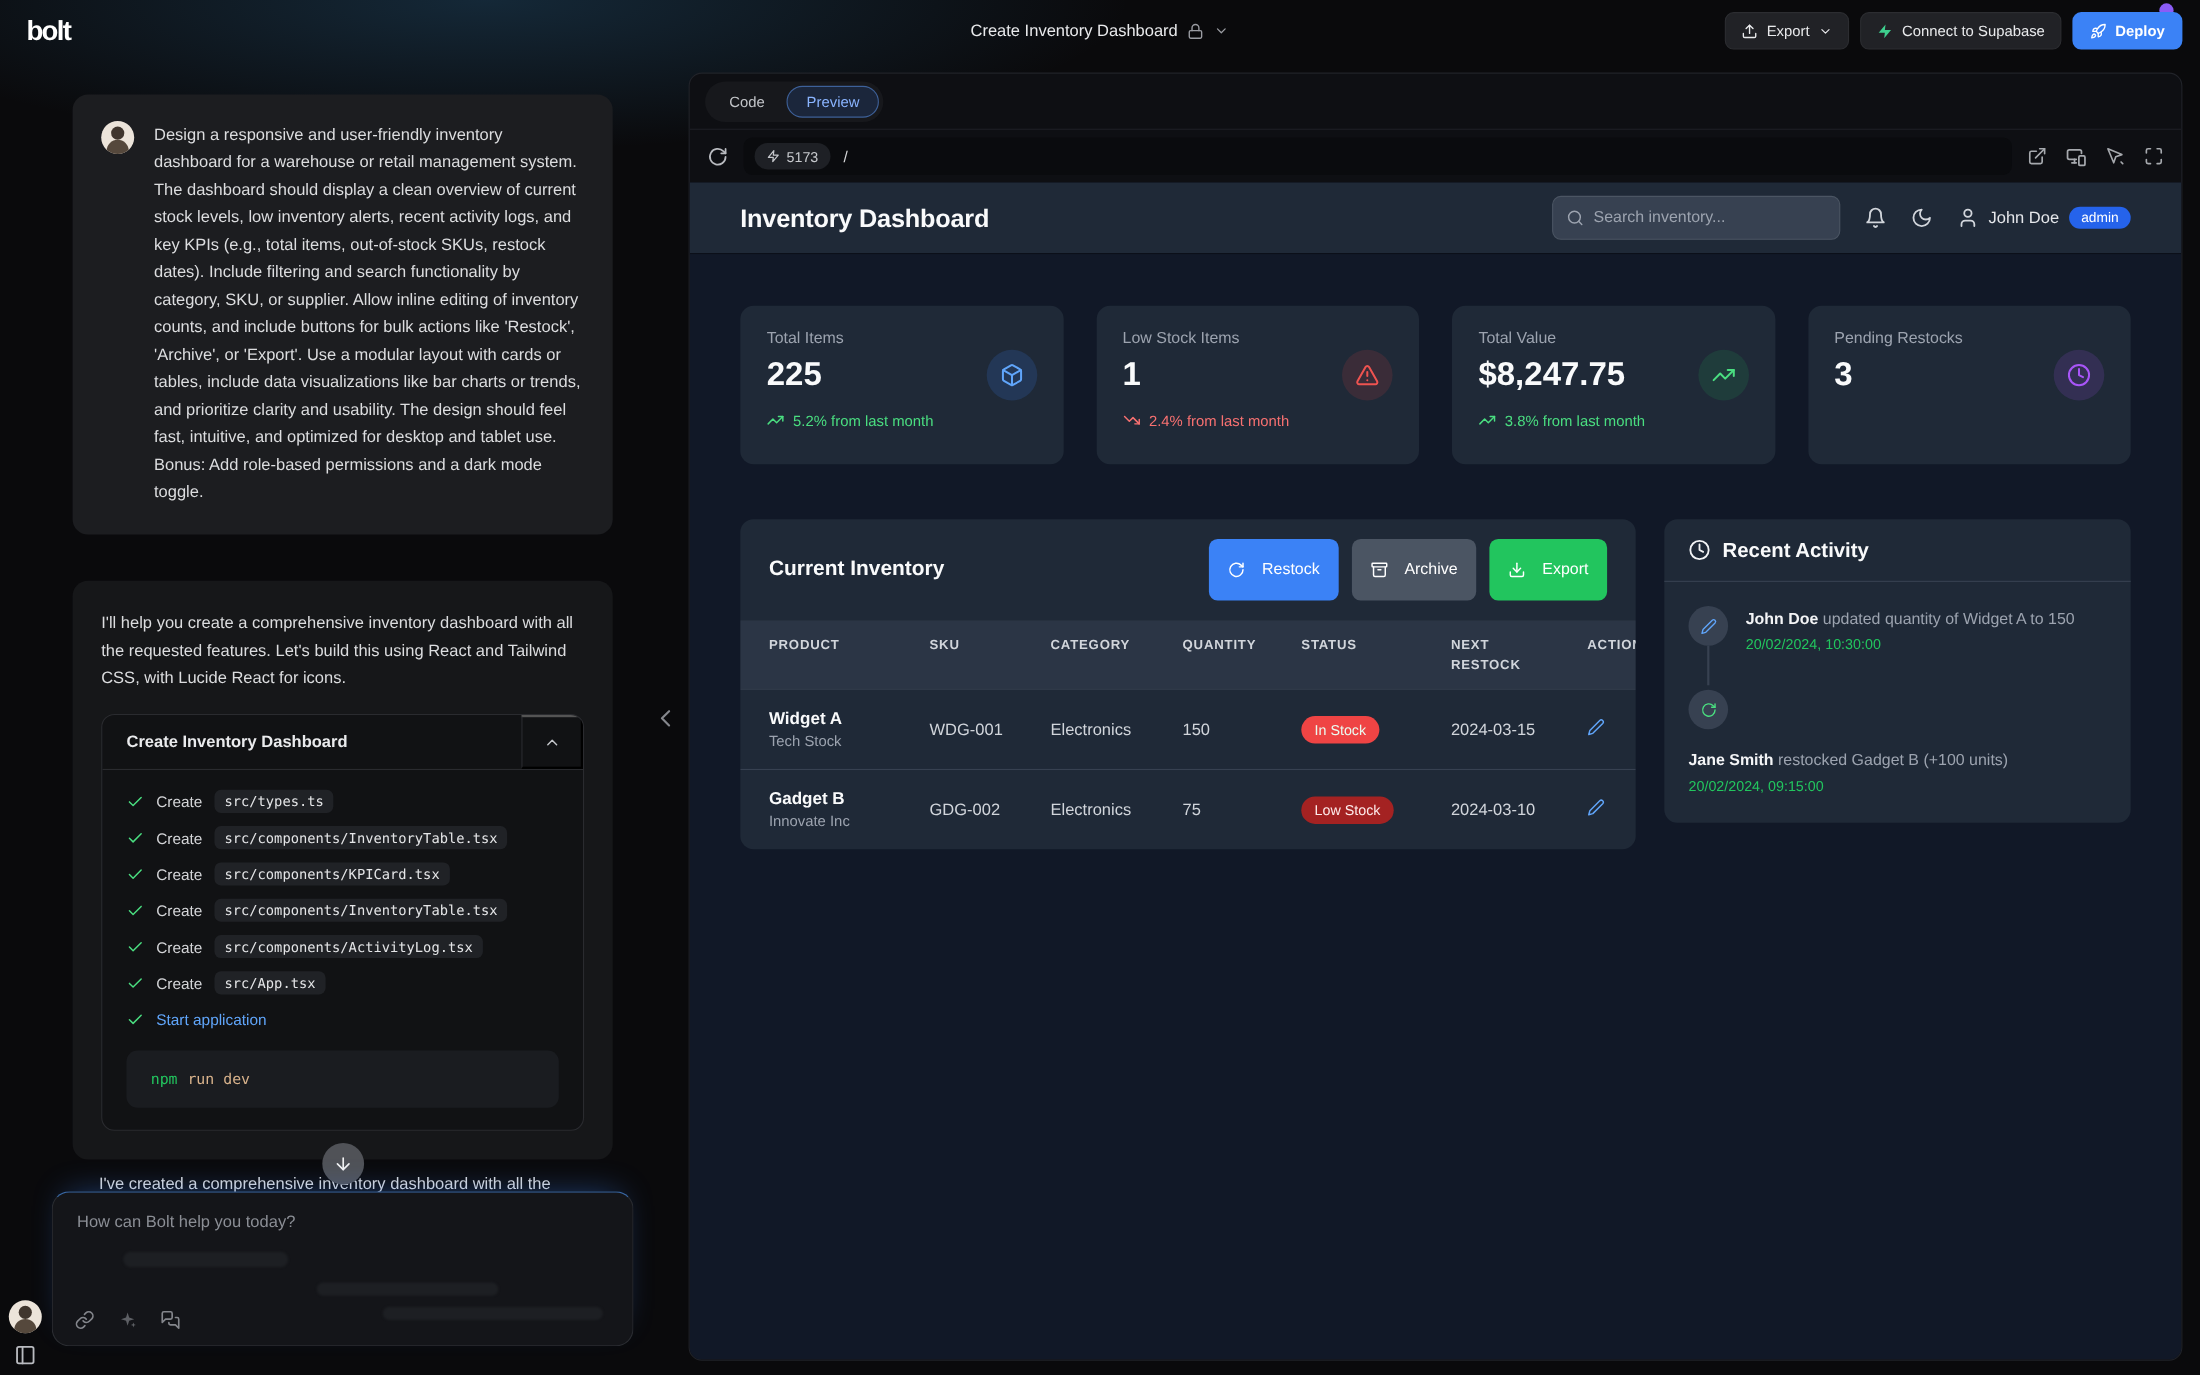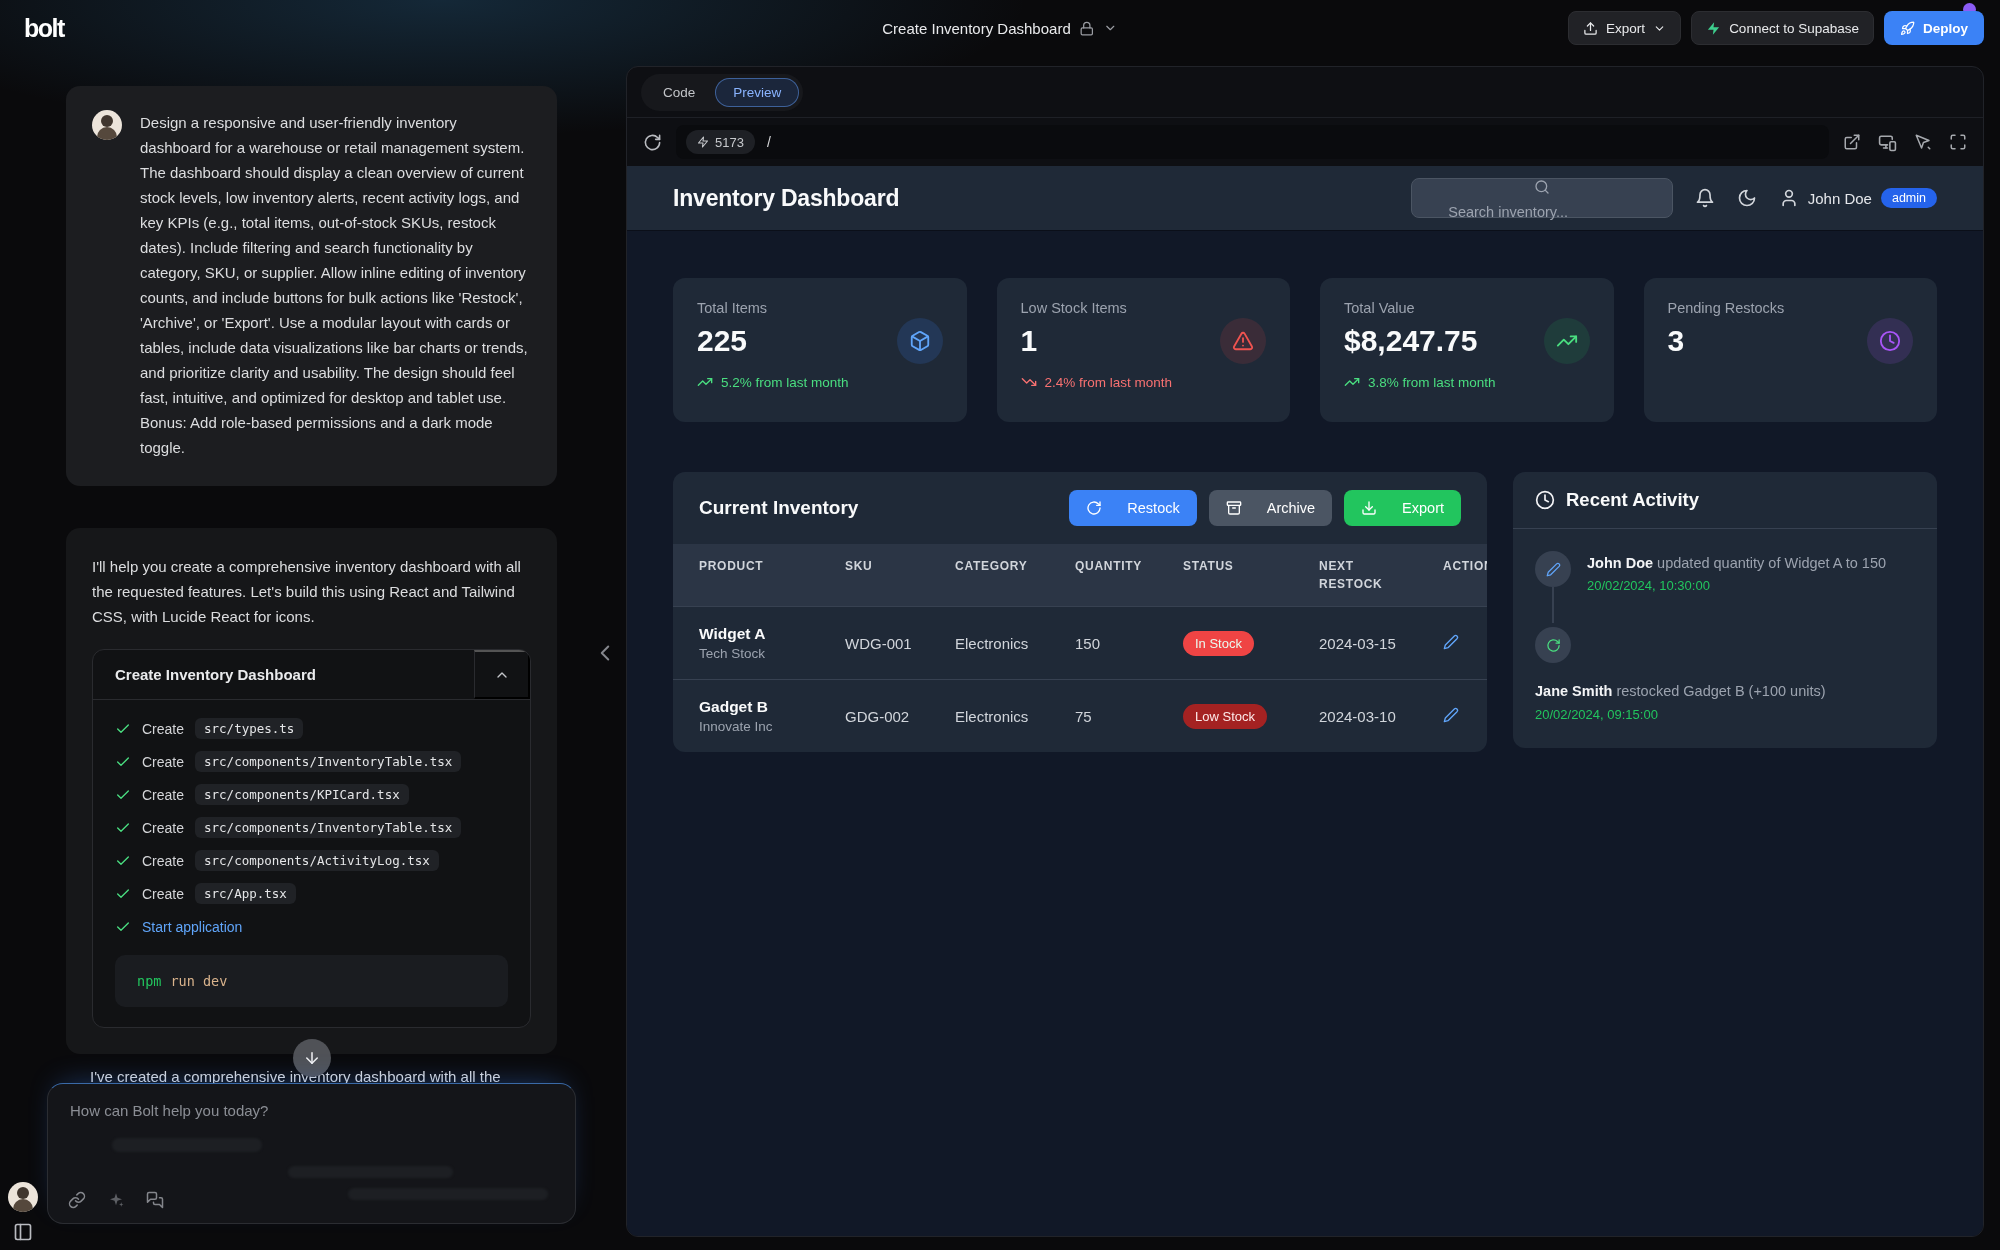--- a/index.html
+++ b/index.html
@@ -92,21 +92,21 @@
   .url-icons { display:flex; gap:17px; color:#a6a9ae; }
   .url-icons span { cursor:pointer; }
 
   
   .app { flex:1; background:#111827; display:flex; flex-direction:column; min-height:0; }
   .app-header { height:64px; background:#1f2937; display:flex; align-items:center; padding:0 46px; flex:none;
     box-shadow:0 1px 0 rgba(0,0,0,.35); }
   .app-title { font-size:23px; font-weight:800; color:#f9fafb; letter-spacing:-.2px; }
   .ah-right { margin-left:auto; display:flex; align-items:center; gap:22px; }
   .search-box { width:262px; height:40px; background:#374151; border:1px solid #4b5563; border-radius:8px;
-    display:flex; align-items:center; gap:9px; padding:0 12px; color:#9ca3af;flex-direction:column; }
+    display:flex; align-items:center; gap:9px; padding:0 12px; color:#9ca3af; }
   .search-box input { flex:1; background:transparent; border:none; outline:none; color:#e5e7eb; font-size:14.5px;
     font-family:"Liberation Sans", sans-serif; }
   .search-box input::placeholder { color:#9ca3af; }
   .ah-icon { color:#d1d5db; cursor:pointer; }
   .user-chip { display:flex; align-items:center; gap:9px; cursor:pointer; }
   .user-name { font-size:15px; color:#e5e7eb; }
   .role-badge { background:#2563eb; color:#fff; font-size:12.5px; padding:3px 11px; border-radius:999px; }
 
   .app-content { padding:48px 46px 0; }
   .kpi-grid { display:grid; grid-template-columns:repeat(4,1fr); gap:30px; }
@@ -120,21 +120,21 @@
   .icw-blue { background:rgba(59,130,246,.16); color:#60a5fa; }
   .icw-red { background:rgba(239,68,68,.13); color:#ef5350; }
   .icw-green { background:rgba(34,197,94,.13); color:#4ade80; }
   .icw-purple { background:rgba(168,85,247,.15); color:#a855f7; }
 
   .main-row { margin-top:50px; display:flex; gap:26px; align-items:flex-start; }
   .inv-card { flex:1; background:#1f2937; border-radius:12px; overflow:hidden; }
   .inv-header { display:flex; align-items:center; padding:18px 26px; }
   .inv-title { font-size:19px; font-weight:800; color:#f9fafb; }
   .inv-btns { margin-left:auto; display:flex; gap:12px; }
-  .act-btn { height:36px; border:none; border-radius:8px; padding:0 17px; display:flex; align-items:center; gap:25px;
+  .act-btn { height:56px; border:none; border-radius:8px; padding:0 17px; display:flex; align-items:center; gap:15px;
     font-size:14.5px; color:#fff; cursor:pointer; font-family:"Liberation Sans", sans-serif; }
   .btn-restock { background:#3b82f6; } .btn-archive { background:#4b5563; } .btn-export { background:#22c55e; }
 
   .t-head { display:grid; grid-template-columns:146px 110px 120px 108px 136px 124px 1fr; background:#2b3545;
     padding:0 0 0 0; }
   .t-head > div { padding:13px 6px 13px 26px; font-size:12px; font-weight:700; letter-spacing:.06em;
     text-transform:uppercase; color:#d1d5db; line-height:1.5; }
   .t-row { display:grid; grid-template-columns:146px 110px 120px 108px 136px 124px 1fr; align-items:center;
     border-top:1px solid #374151; }
   .t-row:first-of-type { border-top:none; }

